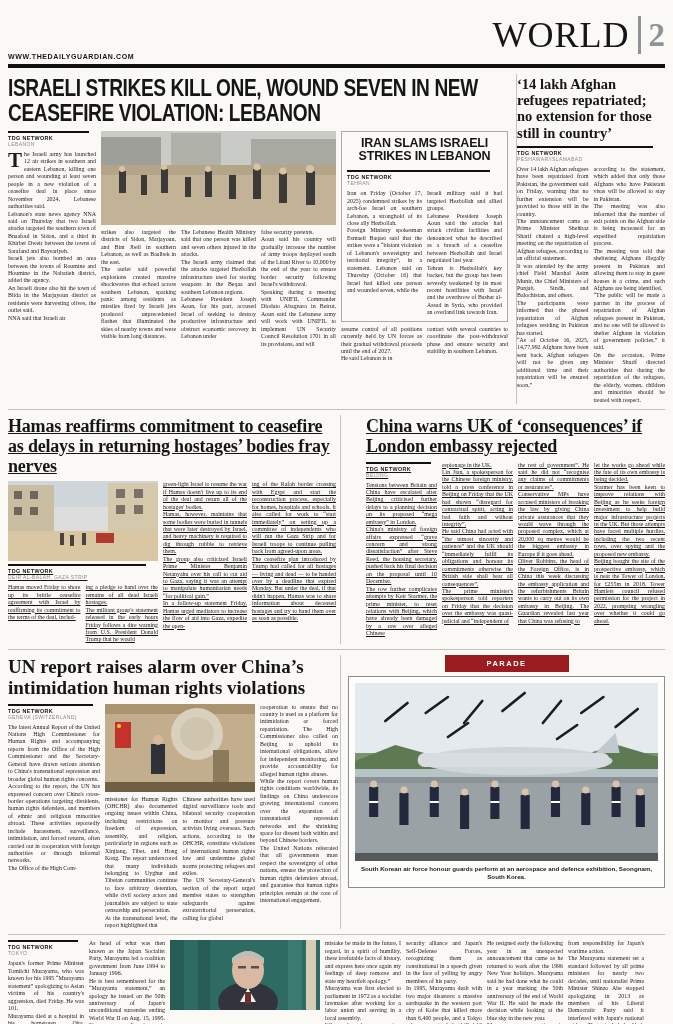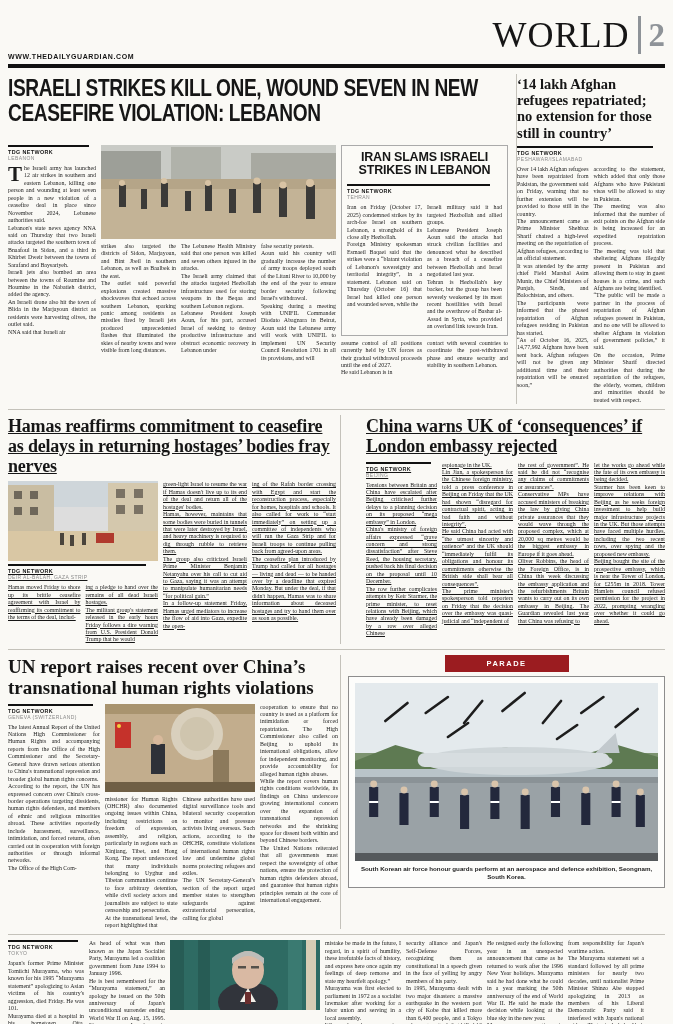--- a/index.html
+++ b/index.html
@@ -21,21 +21,21 @@
   .kicker{border-top:2px solid #111;padding-top:2px;margin-bottom:4px;width:92%;}
   .kicker .net{display:block;font:bold 5.4px "Liberation Sans",sans-serif;letter-spacing:.4px;}
   .kicker .loc{display:block;font:normal 5px "Liberation Sans",sans-serif;color:#8a8a8a;letter-spacing:.4px;}
   .bt{font-size:5.9px;line-height:1.26;text-align:justify;white-space:pre-line;color:#1c1c1c;}
   .dropcap::first-letter{float:left;font-size:21px;line-height:.78;font-weight:bold;padding:1px 2px 0 0;}
   .rule{border-top:1px solid #c4c2ba;margin:5px 0;}
   .photo{background:#ddd;}
   .photo svg{display:block;width:100%;height:100%;}
   
   .band1{display:grid;grid-template-columns:500px 1fr;column-gap:8px;}
-  .mainhead-wrap{height:56px;overflow:hidden;margin:1px 0 14px 0;}
+  .mainhead-wrap{height:56px;overflow:hidden;margin:1px 0 0 0;}
   .mainhead{font:900 24.5px "Liberation Sans",sans-serif;line-height:1.02;letter-spacing:-.5px;
             transform:scaleX(.78);transform-origin:0 0;width:128.2%;}
   .main-body{display:grid;grid-template-columns:88px 235px 167px;column-gap:5px;}
   .photo-main{height:94px;margin-bottom:4px;}
   .undercols{display:grid;grid-template-columns:repeat(3,1fr);column-gap:5px;}
   .iranbox{border:1px solid #aaa;padding:5px 5px 4px 5px;background:#fbfaf6;}
   .iranhead{font:800 12.5px "Liberation Sans",sans-serif;letter-spacing:-.2px;text-align:center;line-height:1.05;margin-bottom:7px;}
   .irancols{display:grid;grid-template-columns:1fr 1fr;column-gap:5px;}
   .iran-after{display:grid;grid-template-columns:1fr 1fr;column-gap:5px;margin-top:4px;}
   .afghan{border-left:1px solid #c4c2ba;}
@@ -258,21 +258,21 @@
 Beijing bought the site of the prospective embassy, which is near the Tower of London, for £255m in 2018. Tower Hamlets council refused permission for the project in 2022, prompting wrangling over whether it could go ahead.</div>
       </div>
     </div>
   </div>
 
   <div class="rule"></div>
 
   <div class="band3">
 
     <div>
-      <div class="unhead">UN report raises recent over China’s transnational human rights violations</div>
+      <div class="unhead">UN report raises alarm over China’s intimidation human rights violations</div>
       <div class="un-body">
         <div>
           <div class="kicker">
             <span class="net">TDG NETWORK</span>
             <span class="loc">GENEVA (SWITZERLAND)</span>
           </div>
           <div class="bt">The latest Annual Report of the United Nations High Commissioner for Human Rights and accompanying reports from the Office of the High Commissioner and the Secretary-General have drawn serious attention to China's transnational repression and broader global human rights concerns.
 According to the report, the UN has expressed concern over China's cross-border operations targeting dissidents, human rights defenders, and members of ethnic and religious minorities abroad. These activities reportedly include harassment, surveillance, intimidation, and forced returns, often carried out in cooperation with foreign authorities or through informal networks.
 The Office of the High Com-</div>
         </div>

